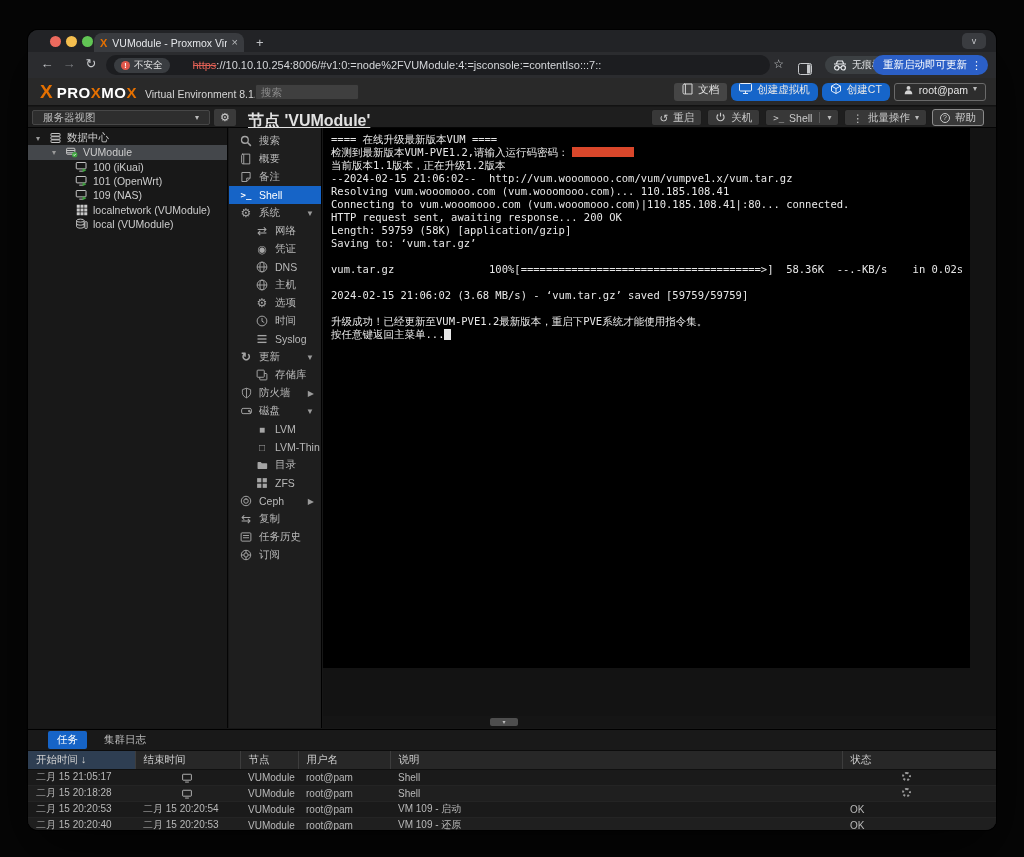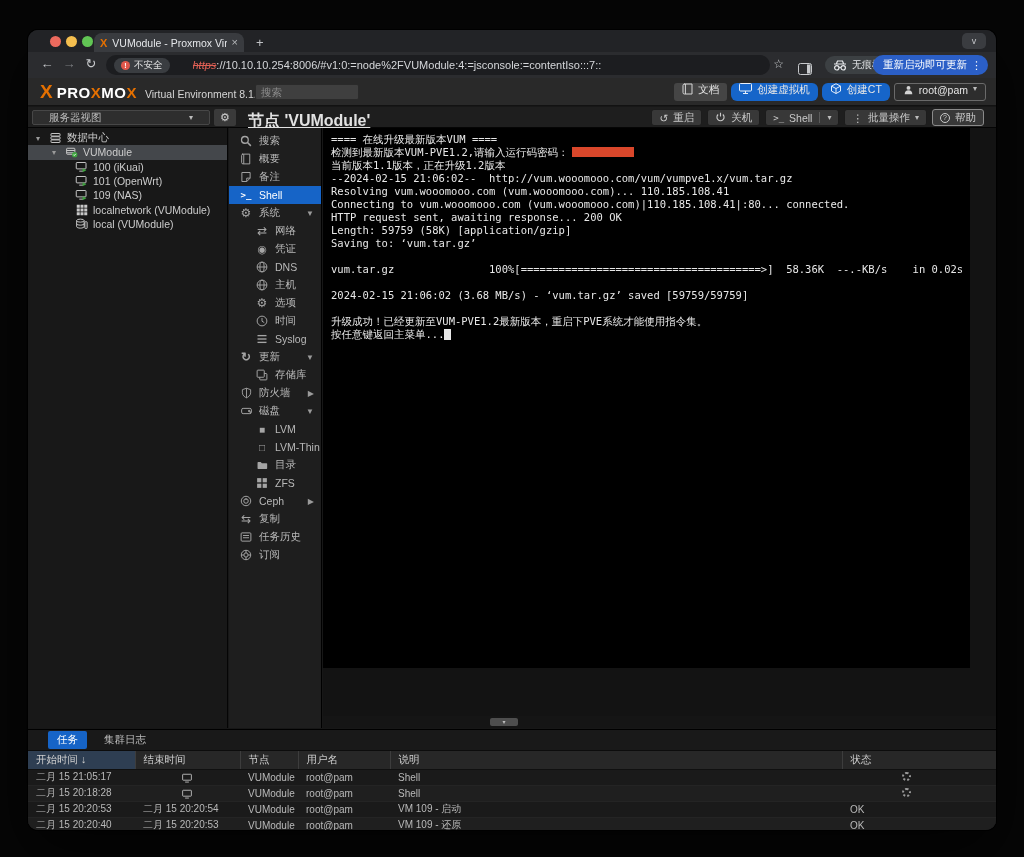--- a/index.html
+++ b/index.html
@@ -26,21 +26,21 @@
   .toolbar { position:absolute; left:0; top:22px; width:100%; height:26px; background:#2b2c2f; }
   .navico { position:absolute; top:4px; font-size:13px; color:#c7c9cc; width:18px; text-align:center; }
   .omnibox { position:absolute; left:78px; top:3px; width:664px; height:20px; border-radius:10px;
              background:#1c1d20; display:flex; align-items:center; padding:0 8px; gap:23px; }
   .ns-chip { display:flex; align-items:center; gap:4px; background:#3a3d41; border-radius:8px;
              height:15px; padding:0 7px; }
   .ns-ico { width:9px; height:9px; border-radius:50%; background:#e1574b; color:#fff; font-size:7px;
             line-height:9px; text-align:center; font-weight:bold; }
   .ns-label { font-size:9.5px; color:#e8e8e8; }
   .url { font-size:11px; color:#d5d7da; white-space:nowrap; overflow:hidden; }
-  .url .scheme { color:#e06055; text-decoration:line-through;font-style:italic; }
+  .url .scheme { color:#e06055; text-decoration:line-through; }
   .star { position:absolute; right:212px; top:5px; font-size:12px; color:#c7c9cc; }
   .sidepanel { position:absolute; right:184px; top:7px; }
   .incog { position:absolute; right:96px; top:4px; height:18px; display:flex; align-items:center; gap:5px;
            background:#3c4043; border-radius:9px; padding:0 8px; color:#e8eaed; font-size:10px; }
   .updatebtn { position:absolute; right:8px; top:3px; height:20px; background:#2b5fc7; border-radius:10px;
                color:#fff; font-size:10.5px; display:flex; align-items:center; padding:0 6px 0 10px; gap:4px; }
   .updatebtn .dots { font-size:11px; }
 
   
   .pve { position:absolute; left:0; top:48px; width:968px; height:752px; background:#171717; }
@@ -60,21 +60,21 @@
   .pbtn.blue { background:#1665c9;border-radius:6px; }
   .pbtn.outline { background:#2d2d2d; border:1px solid #6a6a6a; }
   .pbtn svg, .pbtn .gly { opacity:.9; }
   .chev { font-size:8px; color:#bdbdbd; }
 
   
   .subheader { position:absolute; left:0; top:29px; width:100%; height:21px; background:#1e1e1e;
                border-bottom:1px solid #050505; }
   .viewsel { position:absolute; left:4px; top:3px; width:178px; height:15px; background:#2e2e2e;
              border:1px solid #474747; border-radius:2px; color:#bcbcbc; font-size:10.5px;
-             display:flex; align-items:center; justify-content:space-between; padding:0 16px; }
+             display:flex; align-items:center; justify-content:space-between; padding:0 10px; }
   .gearbtn { position:absolute; left:186px; top:2px; width:22px; height:17px; background:#3a3a3a;
              border-radius:2px; color:#d0d0d0; font-size:11px; text-align:center; line-height:17px; }
   .nodetitle { position:absolute; left:220px; top:4px; font-size:16px; font-weight:bold; color:#e2e2e2;text-decoration:underline; }
   .nbtns { position:absolute; right:12px; top:2px; display:flex; gap:5px; }
   .nbtn { height:17px; background:#383838; border:1px solid #1c1c1c; border-radius:3px; color:#cacaca;
           font-size:10.5px; display:flex; align-items:center; gap:5px; padding:0 7px; }
   .nbtn.help { border-color:#8a8a8a; }
   .splitdiv { width:1px; height:11px; background:#5a5a5a; margin:0 2px; }
 
   

